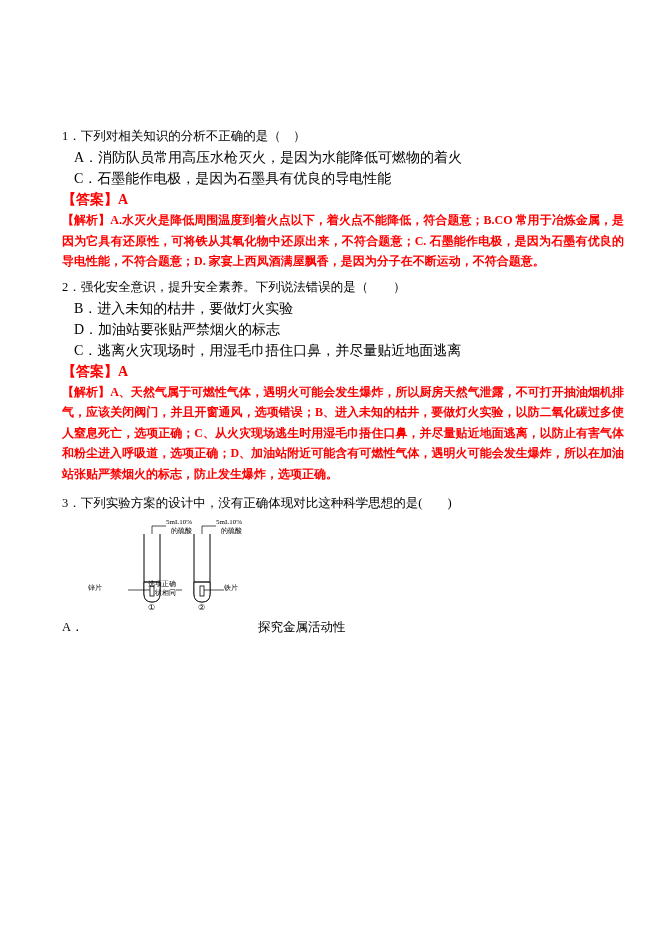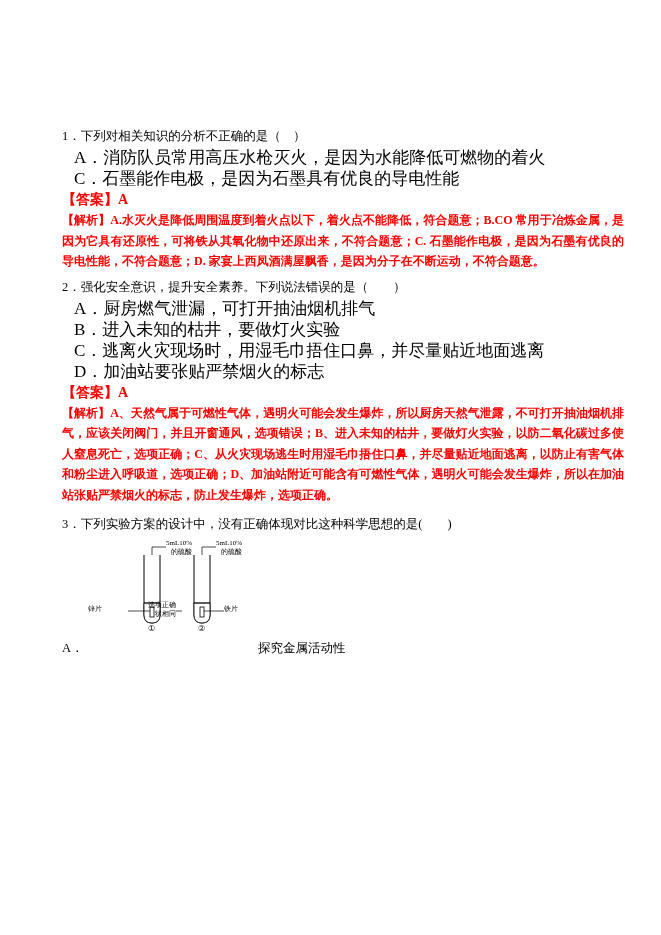--- a/index.html
+++ b/index.html
@@ -23,21 +23,21 @@
     box-sizing: border-box;
     padding: 108px 37px 0 62px;
   }
   .q-line {
     font-size: 12.5px;
     line-height: 21px;
     color: #000;
     white-space: pre-wrap;
   }
   .opt-line {
-    font-size: 17px;
+    font-size: 14px;
     line-height: 21px;
     color: #000;
     padding-left: 12px;
     white-space: pre-wrap;
   }
   .ans-line {
     font-size: 14px;
     line-height: 21px;
     color: #ff0000;
     font-weight: bold;
@@ -102,24 +102,23 @@
 
   <div class="q-line">1．下列对相关知识的分析不正确的是（    ）</div>
   <div class="opt-line">A．消防队员常用高压水枪灭火，是因为水能降低可燃物的着火</div>
   <div class="opt-line">C．石墨能作电极，是因为石墨具有优良的导电性能</div>
   <div class="ans-line"><span>【答案】</span><span>A</span></div>
   <div class="exp-block"><span>【解析】</span><span>A.水灭火是降低周围温度到着火点以下，着火点不能降低，符合题意；B.CO 常用于冶炼金属，是因为它具有还原性，可将铁从其氧化物中还原出来，不符合题意；C. 石墨能作电极，是因为石墨有优良的导电性能，不符合题意；D. 家宴上西凤酒满屋飘香，是因为分子在不断运动，不符合题意。</span></div>
 
   <div class="spacer-sm"></div>
 
   <div class="q-line">2．强化安全意识，提升安全素养。下列说法错误的是（        ）</div>
-  <div class="opt-line">A．厨房燃气泄漏，可打开抽油烟机排气</div>
   <div class="opt-line">B．进入未知的枯井，要做灯火实验</div>
+  <div class="opt-line">D．加油站要张贴严禁烟火的标志</div>
   <div class="opt-line">C．逃离火灾现场时，用湿毛巾捂住口鼻，并尽量贴近地面逃离</div>
-  <div class="opt-line">D．加油站要张贴严禁烟火的标志</div>
   <div class="ans-line"><span>【答案】</span><span>A</span></div>
   <div class="exp-block"><span>【解析】</span><span>A、天然气属于可燃性气体，遇明火可能会发生爆炸，所以厨房天然气泄露，不可打开抽油烟机排气，应该关闭阀门，并且开窗通风，选项错误；B、进入未知的枯井，要做灯火实验，以防二氧化碳过多使人窒息死亡，选项正确；C、从火灾现场逃生时用湿毛巾捂住口鼻，并尽量贴近地面逃离，以防止有害气体和粉尘进入呼吸道，选项正确；D、加油站附近可能含有可燃性气体，遇明火可能会发生爆炸，所以在加油站张贴严禁烟火的标志，防止发生爆炸，选项正确。</span></div>
 
   <div class="spacer-md"></div>
 
   <div class="q-line">3．下列实验方案的设计中，没有正确体现对比这种科学思想的是(        )</div>
 
   <div class="figure-wrap">
     <svg class="figure" viewBox="0 0 190 92" xmlns="http://www.w3.org/2000/svg">
 

